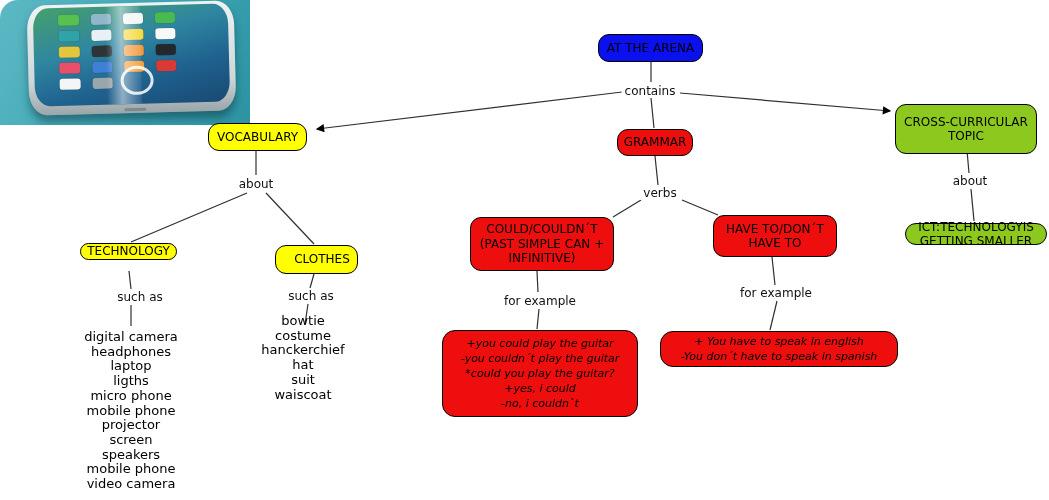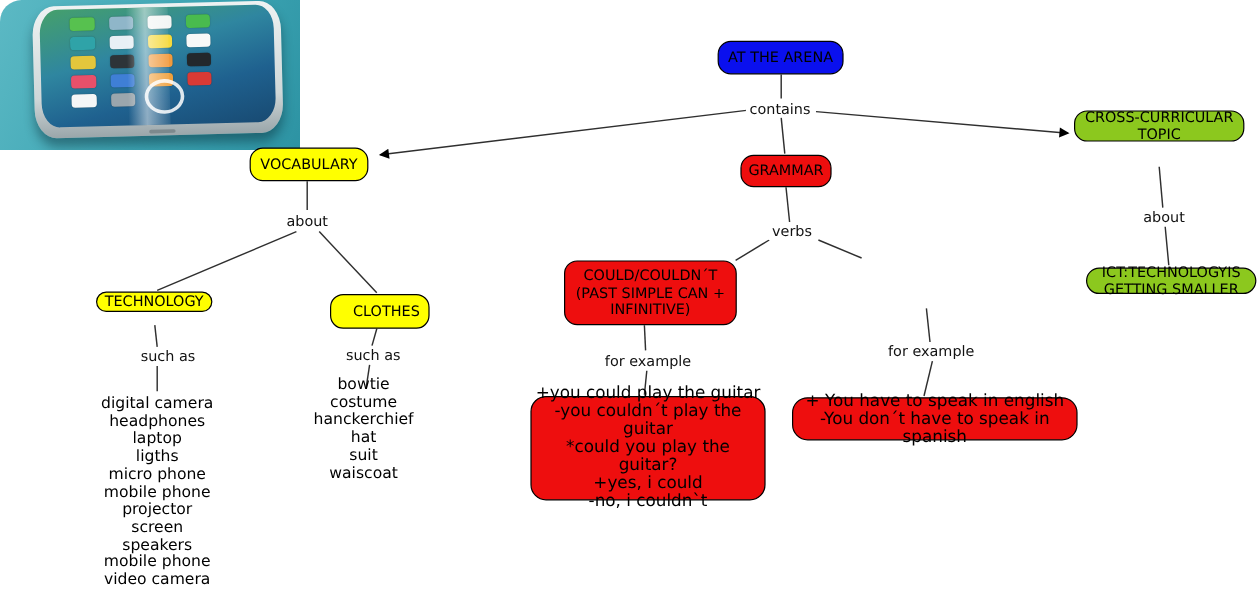--- a/index.html
+++ b/index.html
@@ -9,21 +9,21 @@
   svg.wires{position:absolute;left:0;top:0;width:1049px;height:500px;pointer-events:none;}
   svg.wires line{stroke:var(--line,#2f2f2f);stroke-width:1.2;}
 
   .node{position:absolute;box-sizing:border-box;display:flex;align-items:center;justify-content:center;
         text-align:center;border:1.6px solid #000;border-radius:11px;color:#000;
         font-size:12px;line-height:14.5px;white-space:pre-line;padding:1px 3px;}
   .node-blue{background:var(--node-blue,#0a10ee);}
   .node-red{background:var(--node-red,#ee0e0e);}
   .node-yellow{background:var(--node-yellow,#ffff00);}
   .node-green{background:var(--node-green,#8cc81e);}
-  .example{border-radius:13px;font-size:14px;line-height:15px;}
+  .example{border-radius:13px;font-size:11px;line-height:15px;font-style:italic;}
 
   .link-label{position:absolute;transform:translateX(-50%);font-size:12px;color:#111;
               background:#fff;padding:0 3px;white-space:nowrap;}
 
   .word-list{position:absolute;width:140px;text-align:center;font-size:13px;line-height:14.7px;
              color:#000;white-space:pre-line;}
 
   
   .photo{position:absolute;left:0;top:0;width:250px;height:125px;overflow:hidden;
          background:linear-gradient(118deg,#5cb9c4 0%,#3da5b4 55%,#2d93a3 100%);}
@@ -103,31 +103,33 @@
       <div class="port-slot"></div>
     </div>
   </div>
 
   <div class="node node-blue" style="left:598px;top:34px;width:105px;height:28px;">AT THE ARENA</div>
 
   <div class="node node-yellow" style="left:208px;top:123px;width:99px;height:28px;">VOCABULARY</div>
 
   <div class="node node-red" style="left:617px;top:129px;width:76px;height:27px;">GRAMMAR</div>
 
-  <div class="node node-green" style="left:895px;top:92px;width:142px;height:26px;">CROSS-CURRICULAR
+  <div class="node node-green" style="left:895px;top:104px;width:142px;height:50px;">CROSS-CURRICULAR
 TOPIC</div>
 
   <div class="node node-yellow" style="left:80px;top:243px;width:97px;height:17px;">TECHNOLOGY</div>
 
   <div class="node node-yellow" style="left:275px;top:245px;width:83px;height:29px;padding-left:14px;">CLOTHES</div>
 
   <div class="node node-red" style="left:470px;top:217px;width:144px;height:54px;">COULD/COULDN´T
 (PAST SIMPLE CAN +
 INFINITIVE)</div>
 
+  <div class="node node-red" style="left:713px;top:215px;width:124px;height:42px;">HAVE TO/DON´T
+HAVE TO</div>
 
   <div class="node node-green" style="left:905px;top:223px;width:142px;height:22px;">ICT:TECHNOLOGYIS
 GETTING SMALLER</div>
 
   <div class="node node-red example" style="left:442px;top:330px;width:196px;height:87px;">+you could play the guitar
 -you couldn´t play the guitar
 *could you play the guitar?
 +yes, i could
 -no, i couldn`t</div>
 

